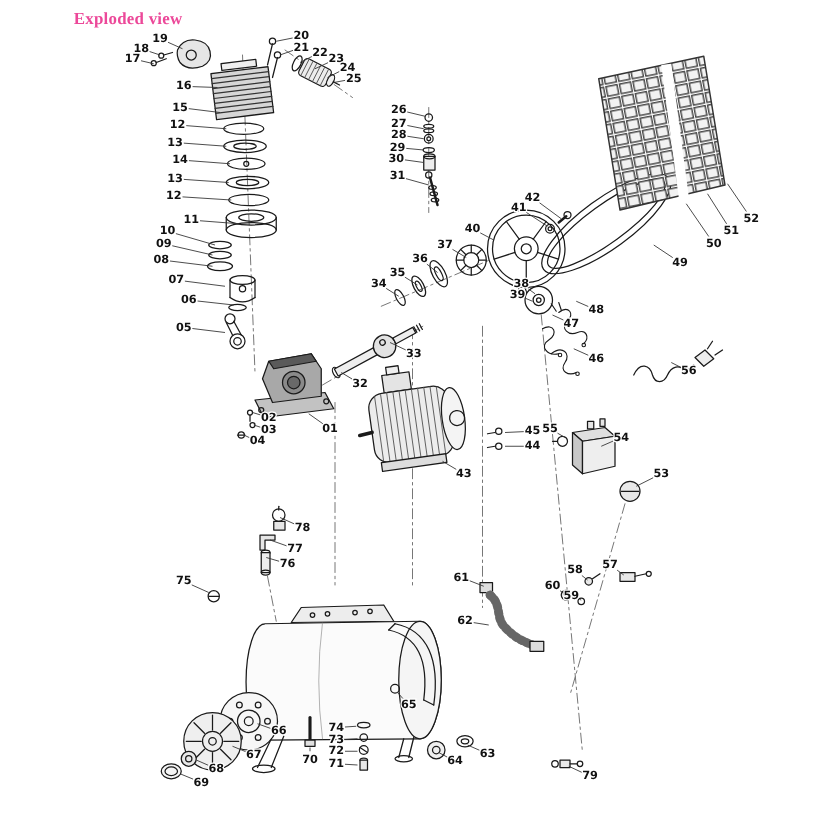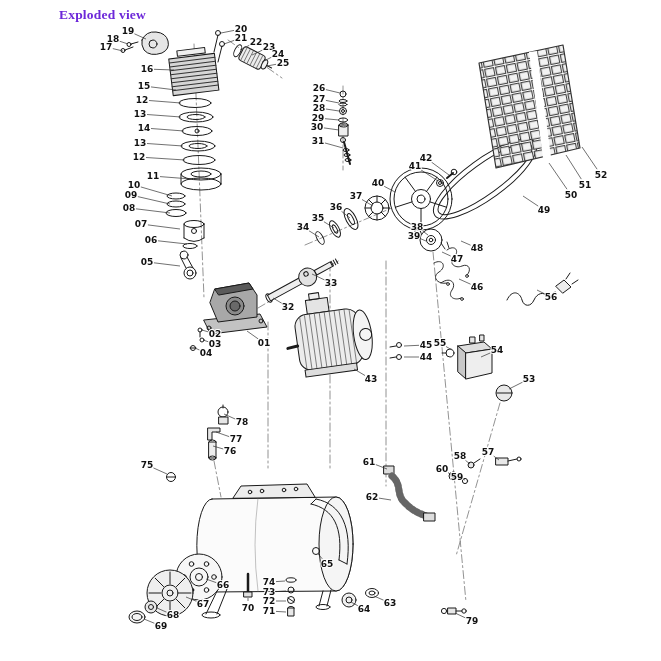--- a/index.html
+++ b/index.html
@@ -1,19 +1,19 @@
 <!DOCTYPE html>
 <html><head>
 <meta charset="utf-8">
 <style>
   html,body{margin:0;padding:0;background:#fff;}
   .page{position:relative;width:661px;height:661px;background:#fff;overflow:hidden;
         font-family:"Liberation Sans",sans-serif;}
   .title{position:absolute;left:59px;top:7px;font:bold 13.5px "Liberation Serif",serif;
-         color:#6d28d9;letter-spacing:.2px;}
+         color:#ec4899;letter-spacing:.2px;}
   svg{position:absolute;left:0;top:0;}
   #labels text{font:bold 9px "DejaVu Sans",sans-serif;fill:#111;text-anchor:middle;
                dominant-baseline:middle;paint-order:stroke;stroke:#fff;stroke-width:2px;}
   #leaders line{stroke:#333;stroke-width:.7;}
 </style>
 </head>
 <body>
 
 <div class="page">
   <div class="title">Exploded view</div>

